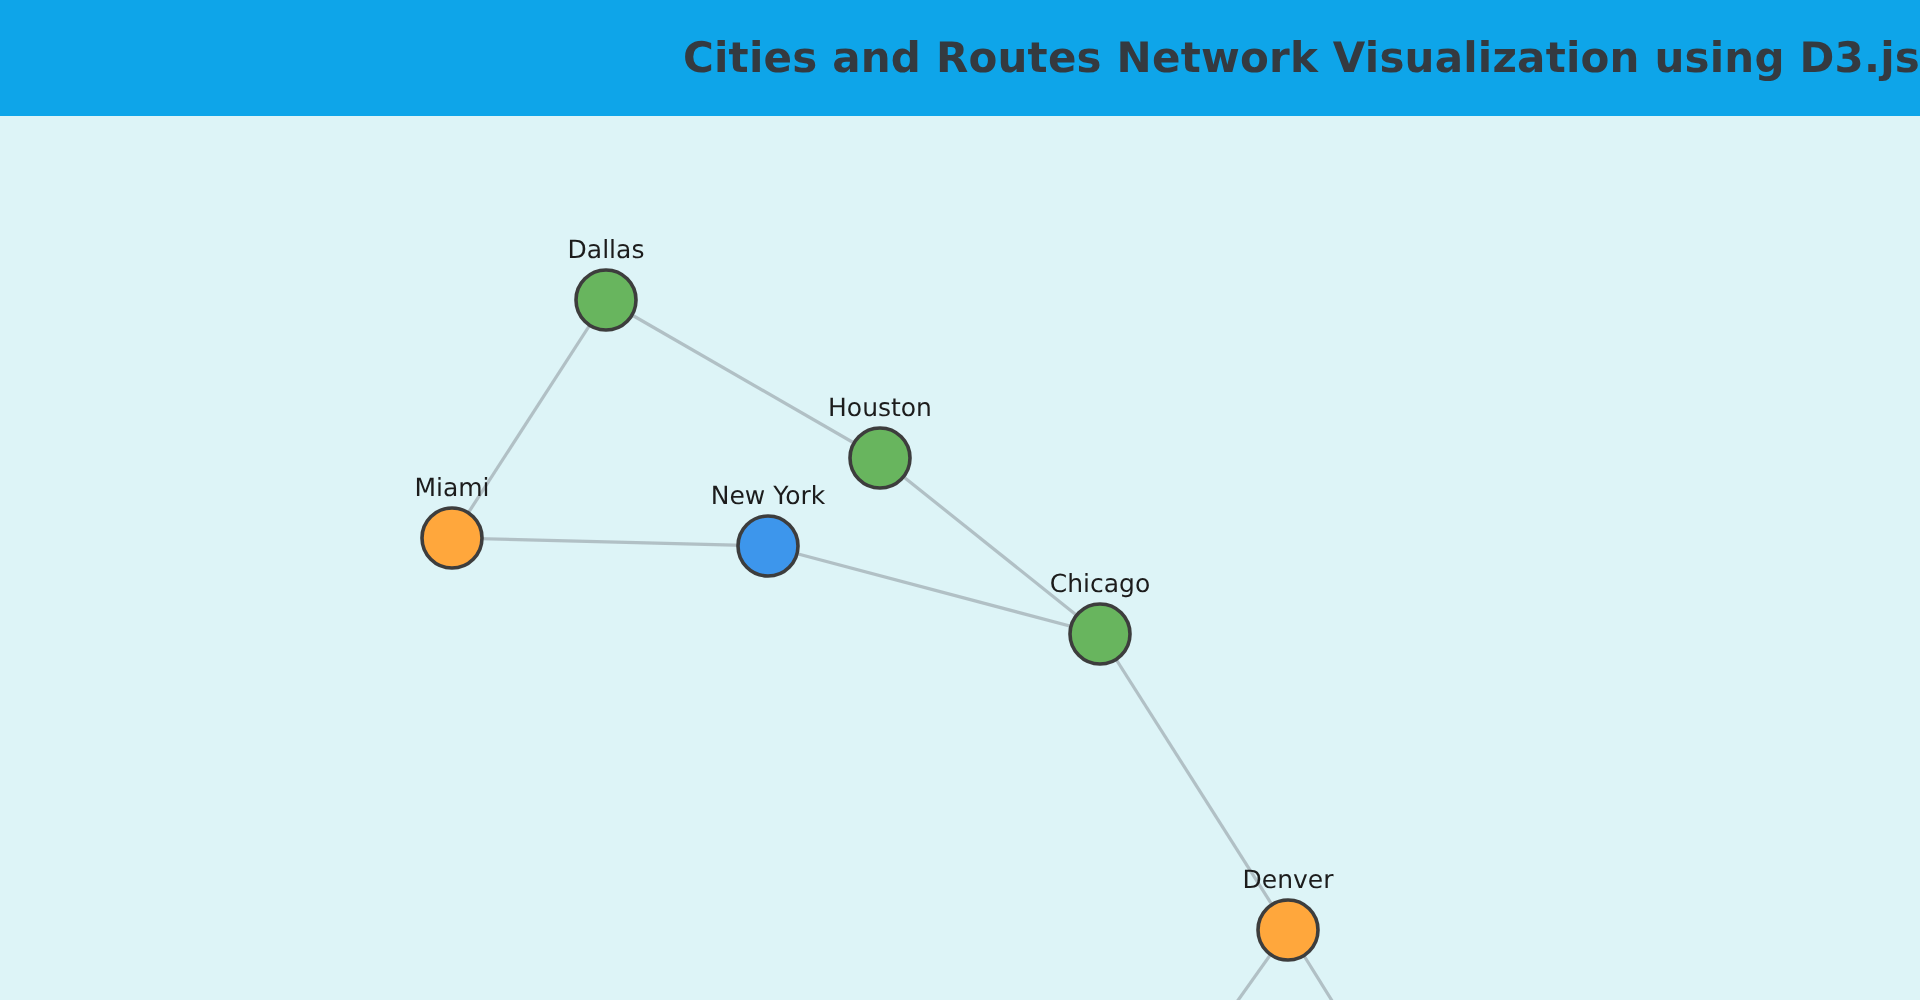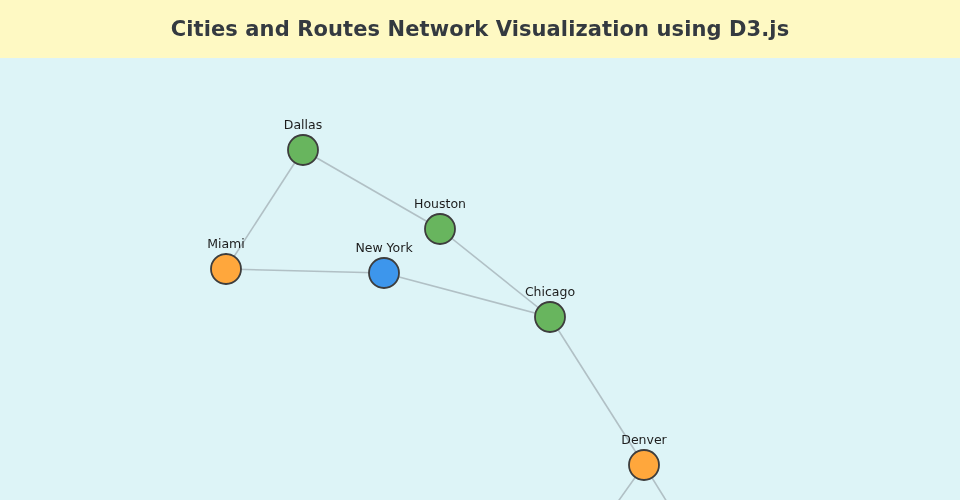--- a/index.html
+++ b/index.html
@@ -16,24 +16,24 @@
     width: 960px;
     height: 500px;
     overflow: hidden;
   }
   #header {
     position: absolute;
     left: 0;
     top: 0;
     width: 960px;
     height: 58px;
-    background: #fef9c3;
+    background: #0ea5e9;
     display: flex;
     align-items: center;
-    justify-content: center;
+    justify-content: flex-end;
     box-sizing: border-box;
   }
   #page-title {
     font-size: 21px;
     font-weight: bold;
     color: #343a40;
     letter-spacing: 0.1px;
     white-space: nowrap;
   }
   #canvas-wrap {

